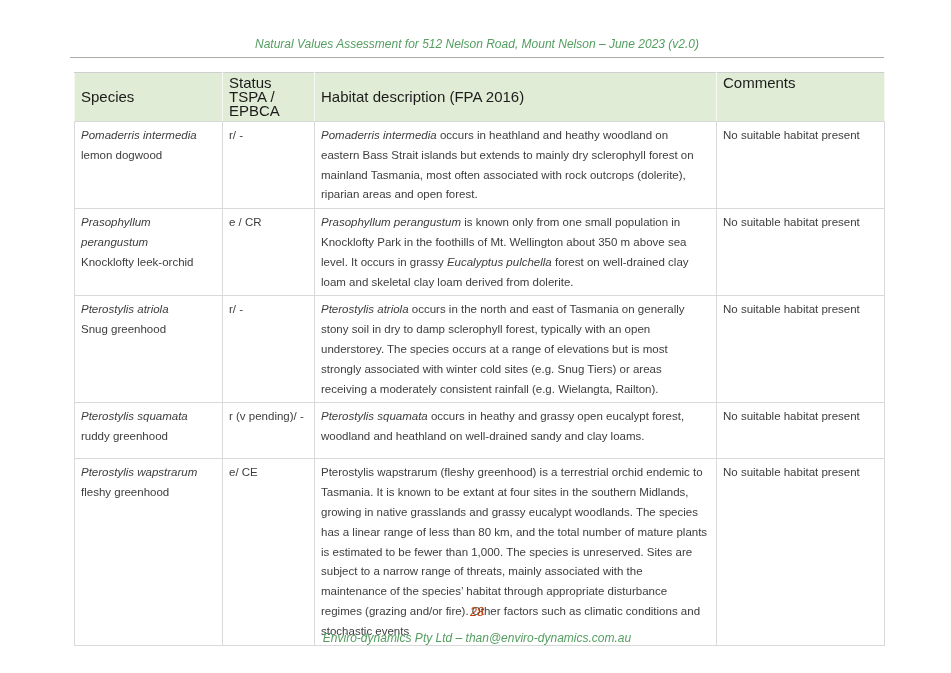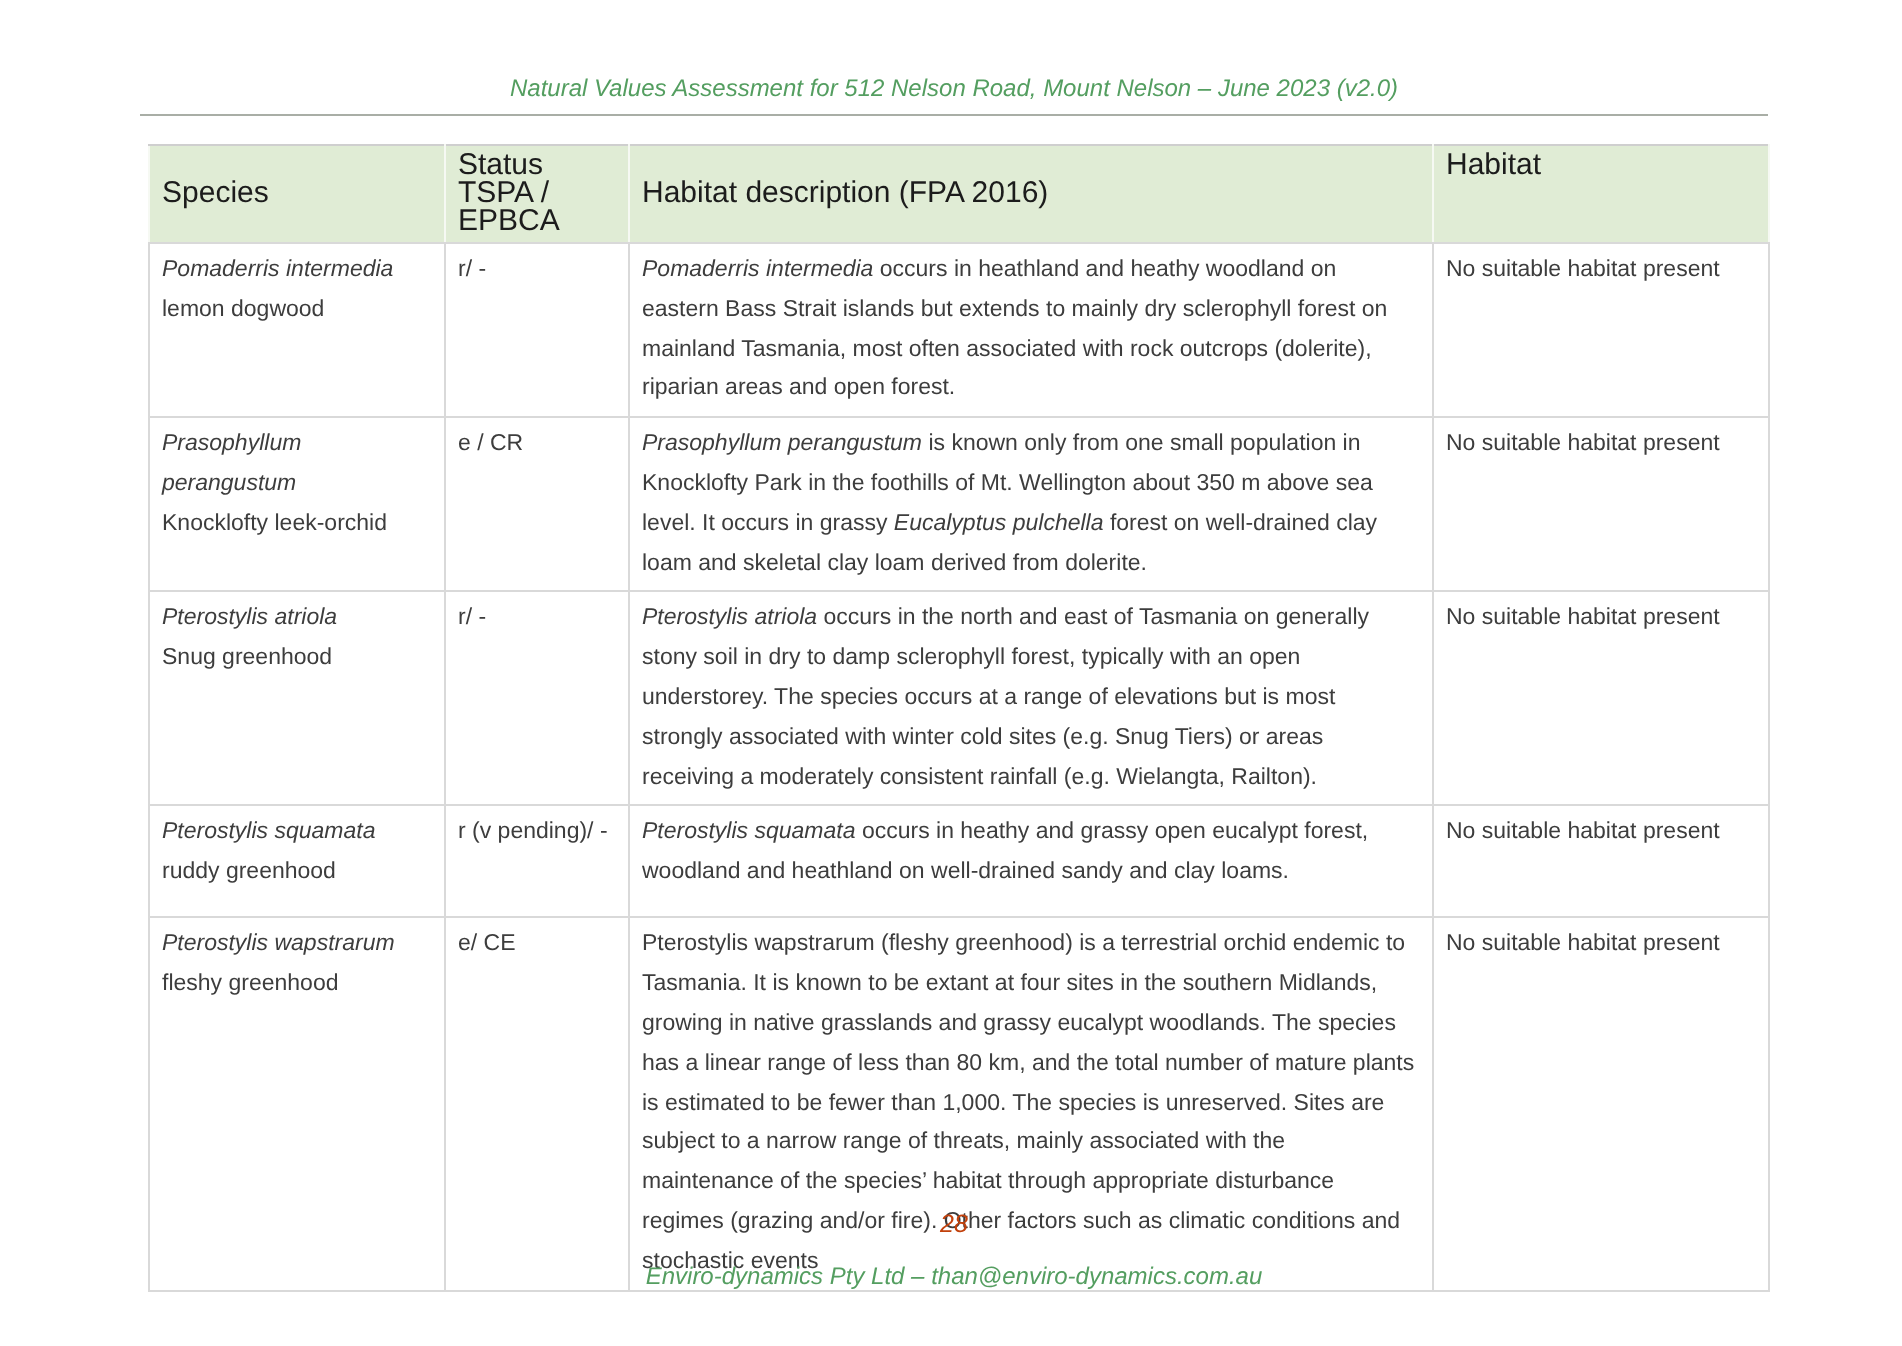--- a/index.html
+++ b/index.html
@@ -103,21 +103,21 @@
       <col style="width:402px">
       <col style="width:168px">
     </colgroup>
     <thead>
       <tr style="height:43px">
         <th class="va-mid">Species</th>
         <th class="va-mid">Status
 TSPA /
 EPBCA</th>
         <th class="va-mid">Habitat description (FPA 2016)</th>
-        <th class="va-top">Habitat</th>
+        <th class="va-top">Comments</th>
       </tr>
     </thead>
     <tbody>
         <tr style="height: 78px; margin-top: 12px;">
           <td class="col-species">
             <div class="sci">Pomaderris intermedia</div>
             <div>lemon dogwood</div>
           </td>
           <td class="col-status">r/ -</td>
           <td><span class="hab-italic">Pomaderris intermedia</span><span> occurs in heathland and heathy woodland on eastern Bass Strait islands but extends to mainly dry sclerophyll forest on mainland Tasmania, most often associated with rock outcrops (dolerite), riparian areas and open forest.</span></td>

